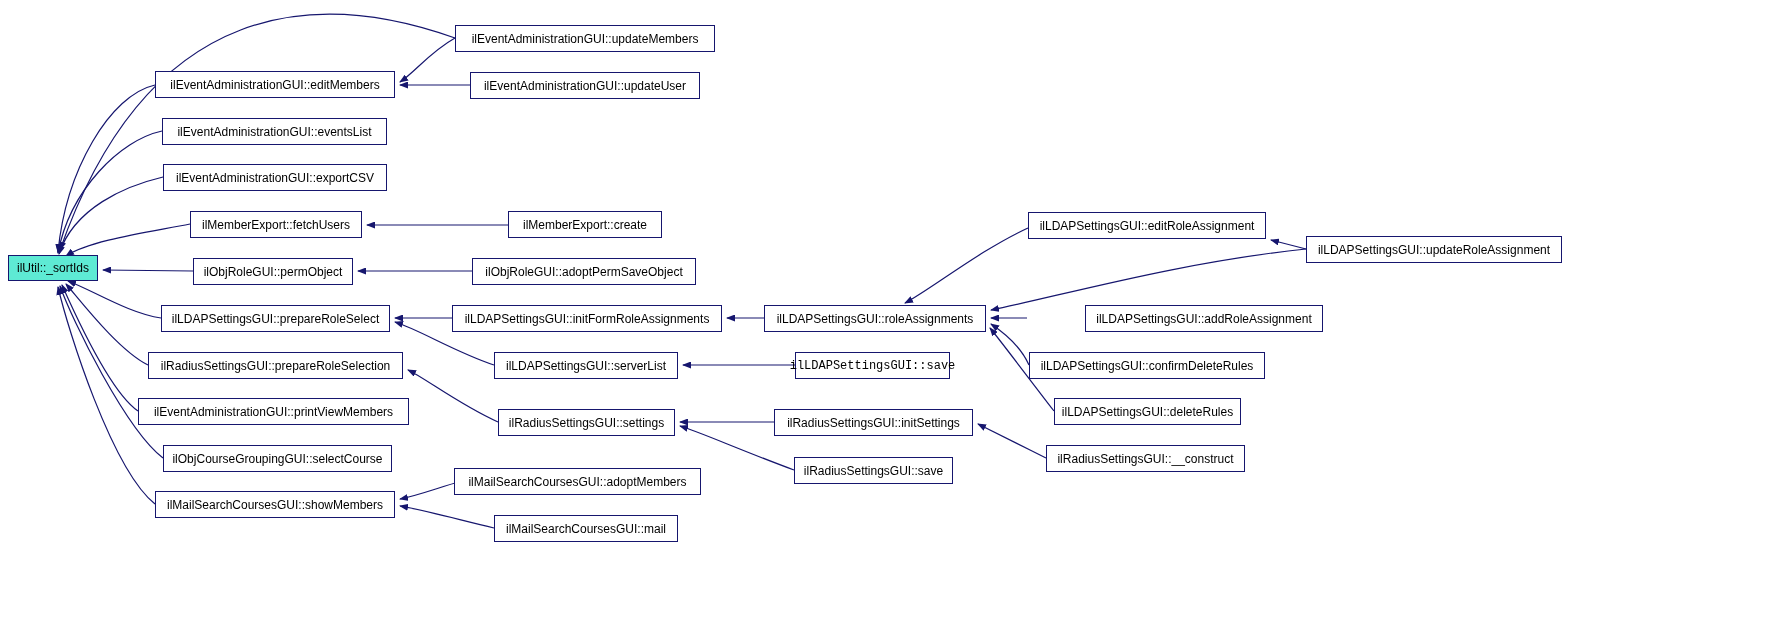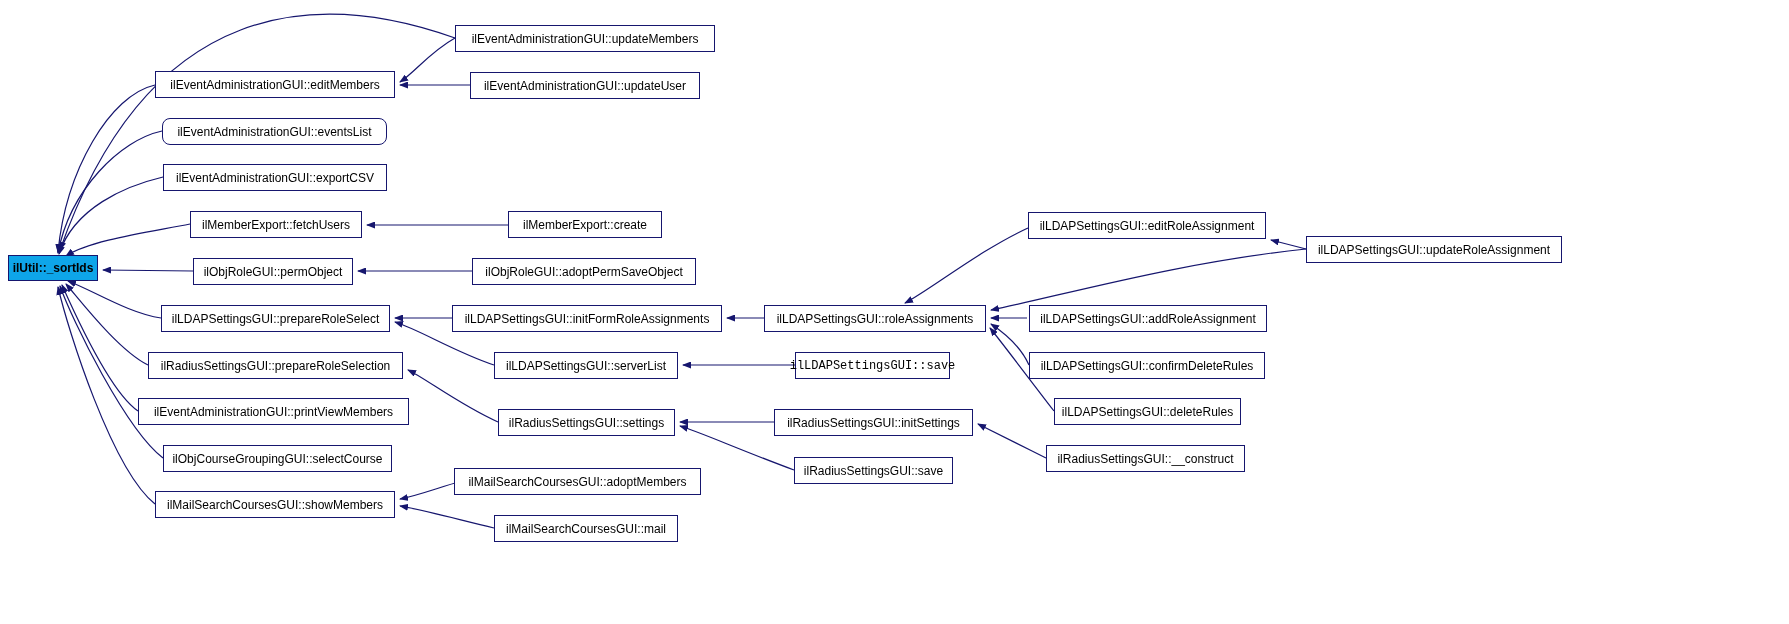--- a/index.html
+++ b/index.html
@@ -32,22 +32,21 @@
     font-size: 12px;
     line-height: 1;
     display: flex;
     align-items: center;
     justify-content: center;
     white-space: nowrap;
     padding: 0 18px;
     z-index: 2;
   }
   .node.root {
-    background: #0ea5e9;
-    font-weight: bold;
+    background: #5eead4;
   }
 </style>
 </head>
 <body>
 
 <div id="canvas">
   <svg id="edges" viewBox="0 0 1789 624">
     <defs>
       <marker id="arrow" markerWidth="9" markerHeight="7" refX="8" refY="3.5" orient="auto" markerUnits="userSpaceOnUse">
         <path d="M 0 0 L 9 3.5 L 0 7 z" fill="#16166e"></path>
@@ -93,21 +92,21 @@
       </div>
       <div class="node" style="left: 455px; top: 25px; width: 260px; height: 27px;">
         <span>ilEventAdministrationGUI::updateMembers</span>
       </div>
       <div class="node" style="left: 155px; top: 71px; width: 240px; height: 27px;">
         <span>ilEventAdministrationGUI::editMembers</span>
       </div>
       <div class="node" style="left: 470px; top: 72px; width: 230px; height: 27px;">
         <span>ilEventAdministrationGUI::updateUser</span>
       </div>
-      <div class="node" style="left: 162px; top: 118px; width: 225px; height: 27px; border-radius: 8px;">
+      <div class="node" style="left: 162px; top: 118px; width: 225px; height: 27px;">
         <span>ilEventAdministrationGUI::eventsList</span>
       </div>
       <div class="node" style="left: 163px; top: 164px; width: 224px; height: 27px;">
         <span>ilEventAdministrationGUI::exportCSV</span>
       </div>
       <div class="node" style="left: 190px; top: 211px; width: 172px; height: 27px;">
         <span>ilMemberExport::fetchUsers</span>
       </div>
       <div class="node" style="left: 508px; top: 211px; width: 154px; height: 27px;">
         <span>ilMemberExport::create</span>
@@ -126,21 +125,21 @@
       </div>
       <div class="node" style="left: 764px; top: 305px; width: 222px; height: 27px;">
         <span>ilLDAPSettingsGUI::roleAssignments</span>
       </div>
       <div class="node" style="left: 1028px; top: 212px; width: 238px; height: 27px;">
         <span>ilLDAPSettingsGUI::editRoleAssignment</span>
       </div>
       <div class="node" style="left: 1306px; top: 236px; width: 256px; height: 27px;">
         <span>ilLDAPSettingsGUI::updateRoleAssignment</span>
       </div>
-      <div class="node" style="left: 1029px; top: 305px; width: 238px; height: 27px;">
+      <div class="node" style="left: 1085px; top: 305px; width: 238px; height: 27px;">
         <span>ilLDAPSettingsGUI::addRoleAssignment</span>
       </div>
       <div class="node" style="left: 1029px; top: 352px; width: 236px; height: 27px;">
         <span>ilLDAPSettingsGUI::confirmDeleteRules</span>
       </div>
       <div class="node" style="left: 1054px; top: 398px; width: 187px; height: 27px;">
         <span>ilLDAPSettingsGUI::deleteRules</span>
       </div>
       <div class="node" style="left: 494px; top: 352px; width: 184px; height: 27px;">
         <span>ilLDAPSettingsGUI::serverList</span>

